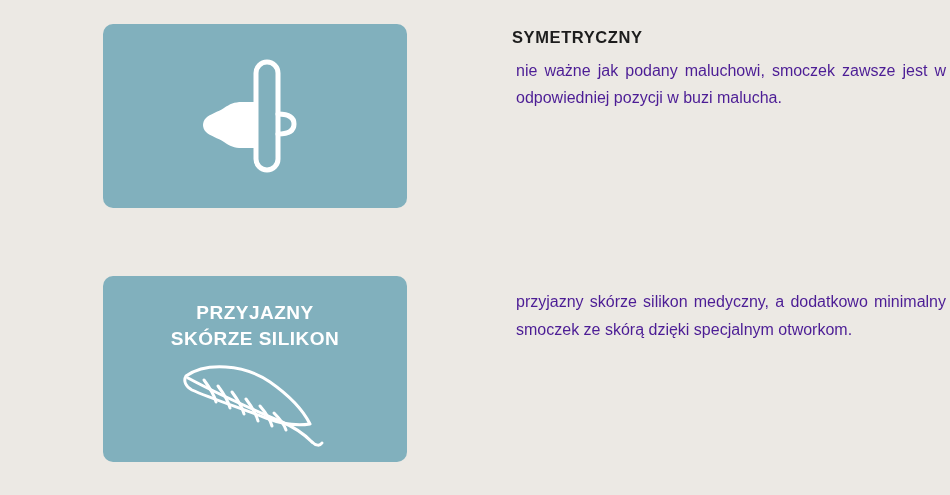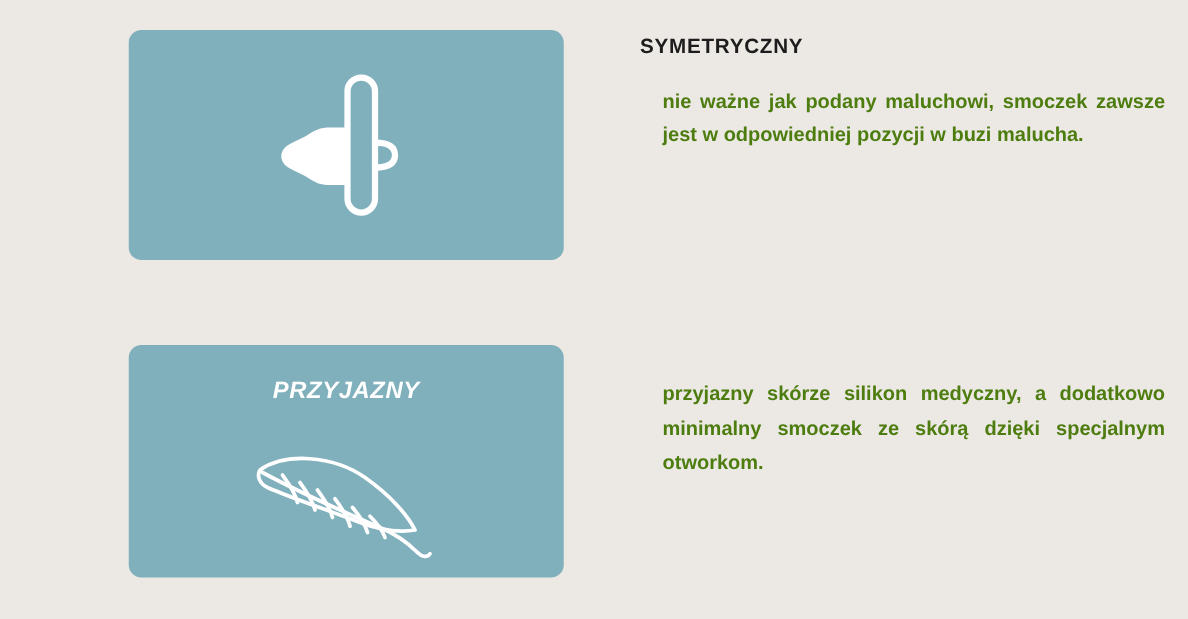--- a/index.html
+++ b/index.html
@@ -28,28 +28,27 @@
   .row-2 { left: 0; top: 254px; width: 950px; }
 
   .tile-wrap {
     width: 512px;
     display: flex;
     justify-content: flex-start;
     padding-left: 103px;
     box-sizing: border-box;
   }
   .tile {
-    width: 348px;
+    width: 304px;
     height: 184px;
     background: #81b0bd;
     border-radius: 10px;
     position: relative;
     overflow: hidden;
     flex: none;
-    font-style: italic;
   }
   .row-2 .tile {
     height: 186px;
   }
   .tile-1 { margin-top: 24px; }
   .tile-2 { margin-top: 22px; }
 
   .tile-caption {
     position: absolute;
     top: 24px;
@@ -85,27 +84,26 @@
     letter-spacing: 0.6px;
     line-height: 1.45;
     margin: 0 0 7px 0;
     text-align: justify;
     text-align-last: left;
   }
   .feature-title.justified {
     text-align: justify;
   }
   .feature-body {
-    color: #4d7c0f;
+    color: #4c1d95;
     font-size: 16px;
     line-height: 1.72;
-    margin: 18px;
+    margin: 4px;
     text-align: justify;
     text-align-last: left;
-    font-weight: bold;
   }
 </style>
 </head>
 <body>
 
 <div class="page">
 
   <div class="feature-row row-1">
     <div class="tile-wrap">
       <div class="tile tile-1">
@@ -125,20 +123,21 @@
       <h3 class="feature-title">SYMETRYCZNY</h3>
       <p class="feature-body">nie ważne jak podany maluchowi, smoczek zawsze jest w odpowiedniej pozycji w buzi malucha.</p>
     </div>
   </div>
 
   <div class="feature-row row-2">
     <div class="tile-wrap">
       <div class="tile tile-2">
         <div class="tile-caption">
           <span>PRZYJAZNY</span>
+          <span class="line2">SKÓRZE SILIKON</span>
         </div>
         <div class="icon-holder icon-feather">
           <svg width="170" height="92" viewBox="0 0 170 92" xmlns="http://www.w3.org/2000/svg">
             <g fill="none" stroke="#ffffff" stroke-width="3" stroke-linecap="round" stroke-linejoin="round">
 
               <path d="M16 18 C36 4 74 6 100 24 C120 38 134 54 140 66 C128 68 112 66 96 60 C70 50 40 40 22 32 C16 29 13 23 16 18 Z"></path>
 
               <path d="M18 20 C44 34 84 52 112 64 C124 69 134 76 142 84"></path>
 
               <path d="M34 22 C40 30 44 36 46 44"></path>

